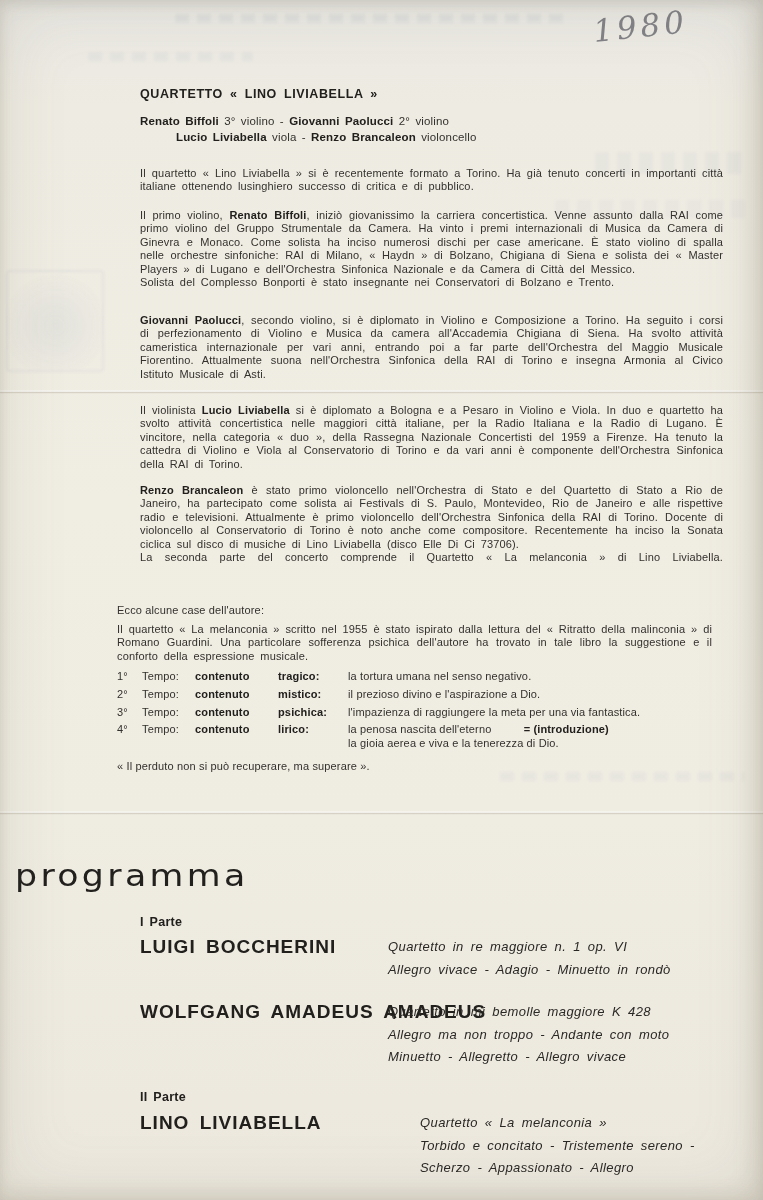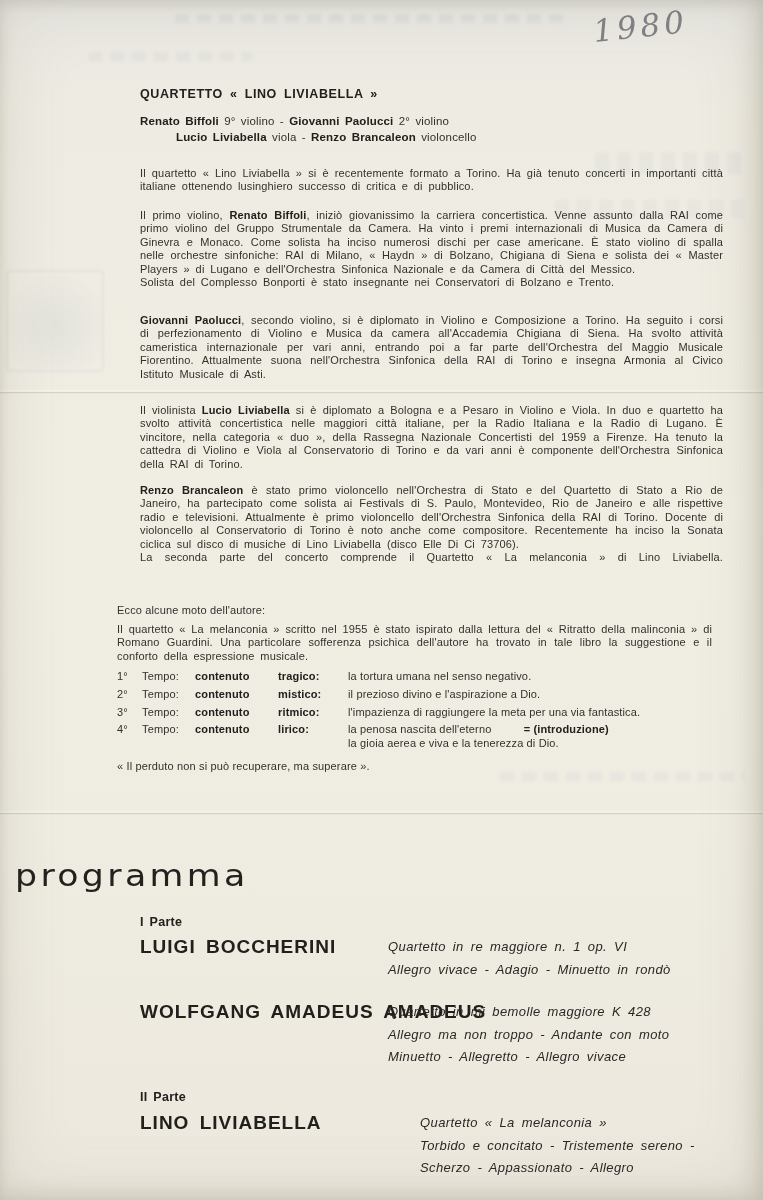--- a/index.html
+++ b/index.html
@@ -76,21 +76,21 @@
   <div class="ghost-line" style="left:500px; top:772px; width:245px; opacity:0.3;"></div>
 
   <div class="crease" style="top:390px;"></div>
   <div class="crease" style="top:811px;"></div>
 
   <div class="pencil">1980</div>
 
   <div class="abs doc-title">QUARTETTO « LINO LIVIABELLA »</div>
 
   <div class="abs perf" style="top:113px;">
-    <b>Renato Biffoli</b><span> 9° violino  -  </span><b>Giovanni Paolucci</b><span> 2° violino</span>
+    <b>Renato Biffoli</b><span> 3° violino  -  </span><b>Giovanni Paolucci</b><span> 2° violino</span>
   </div>
   <div class="abs perf" style="top:129px;margin-left:36px;">
     <b>Lucio Liviabella</b><span> viola  -  </span><b>Renzo Brancaleon</b><span> violoncello</span>
   </div>
 
   <div class="abs bt" style="top:167px;">
     <span>Il quartetto « Lino Liviabella » si è recentemente formato a Torino. Ha già tenuto concerti in importanti città italiane ottenendo lusinghiero successo di critica e di pubblico.</span>
   </div>
 
   <div class="abs bt" style="top:209px;">
@@ -104,21 +104,21 @@
 
   <div class="abs bt" style="top:404px;">
     <span>Il violinista </span><b>Lucio Liviabella</b><span> si è diplomato a Bologna e a Pesaro in Violino e Viola. In duo e quartetto ha svolto attività concertistica nelle maggiori città italiane, per la Radio Italiana e la Radio di Lugano. È vincitore, nella categoria « duo », della Rassegna Nazionale Concertisti del 1959 a Firenze. Ha tenuto la cattedra di Violino e Viola al Conservatorio di Torino e da vari anni è componente dell'Orchestra Sinfonica della RAI di Torino.</span>
   </div>
 
   <div class="abs bt" style="top:484px;">
     <b>Renzo Brancaleon</b><span> è stato primo violoncello nell'Orchestra di Stato e del Quartetto di Stato a Rio de Janeiro, ha partecipato come solista ai Festivals di S. Paulo, Montevideo, Rio de Janeiro e alle rispettive radio e televisioni. Attualmente è primo violoncello dell'Orchestra Sinfonica della RAI di Torino. Docente di violoncello al Conservatorio di Torino è noto anche come compositore. Recentemente ha inciso la Sonata ciclica sul disco di musiche di Lino Liviabella (disco Elle Di Ci 73706).</span>
     <div class="justify-last">La seconda parte del concerto comprende il Quartetto « La melanconia » di Lino Liviabella.</div>
   </div>
 
-  <div class="abs nt" style="top:604px;">Ecco alcune moto dell'autore:</div>
+  <div class="abs nt" style="top:604px;">Ecco alcune case dell'autore:</div>
   <div class="abs nt nt-body" style="top:623px;">Il quartetto « La melanconia » scritto nel 1955 è stato ispirato dalla lettura del « Ritratto della malinconia » di Romano Guardini. Una particolare sofferenza psichica dell'autore ha trovato in tale libro la suggestione e il conforto della espressione musicale.</div>
 
   <div class="abs nt" style="top:670px;">
     <div class="tempo-row">
       <span class="t-num">1°</span>
       <span class="t-label">Tempo:</span>
       <span class="t-cat">contenuto</span>
       <span class="t-adj">tragico:</span>
       <span class="t-desc">la tortura umana nel senso negativo.</span>
     </div>
@@ -126,21 +126,21 @@
       <span class="t-num">2°</span>
       <span class="t-label">Tempo:</span>
       <span class="t-cat">contenuto</span>
       <span class="t-adj">mistico:</span>
       <span class="t-desc">il prezioso divino e l'aspirazione a Dio.</span>
     </div>
     <div class="tempo-row">
       <span class="t-num">3°</span>
       <span class="t-label">Tempo:</span>
       <span class="t-cat">contenuto</span>
-      <span class="t-adj">ritmico:</span>
+      <span class="t-adj">psichica:</span>
       <span class="t-desc">l'impazienza di raggiungere la meta per una via fantastica.</span>
     </div>
     <div class="tempo-row">
       <span class="t-num">4°</span>
       <span class="t-label">Tempo:</span>
       <span class="t-cat">contenuto</span>
       <span class="t-adj">lirico:</span>
       <span class="t-desc">
         <span>la penosa nascita dell'eterno </span><b>=  (introduzione)</b>
         <div>la gioia aerea e viva e la tenerezza di Dio.</div>

